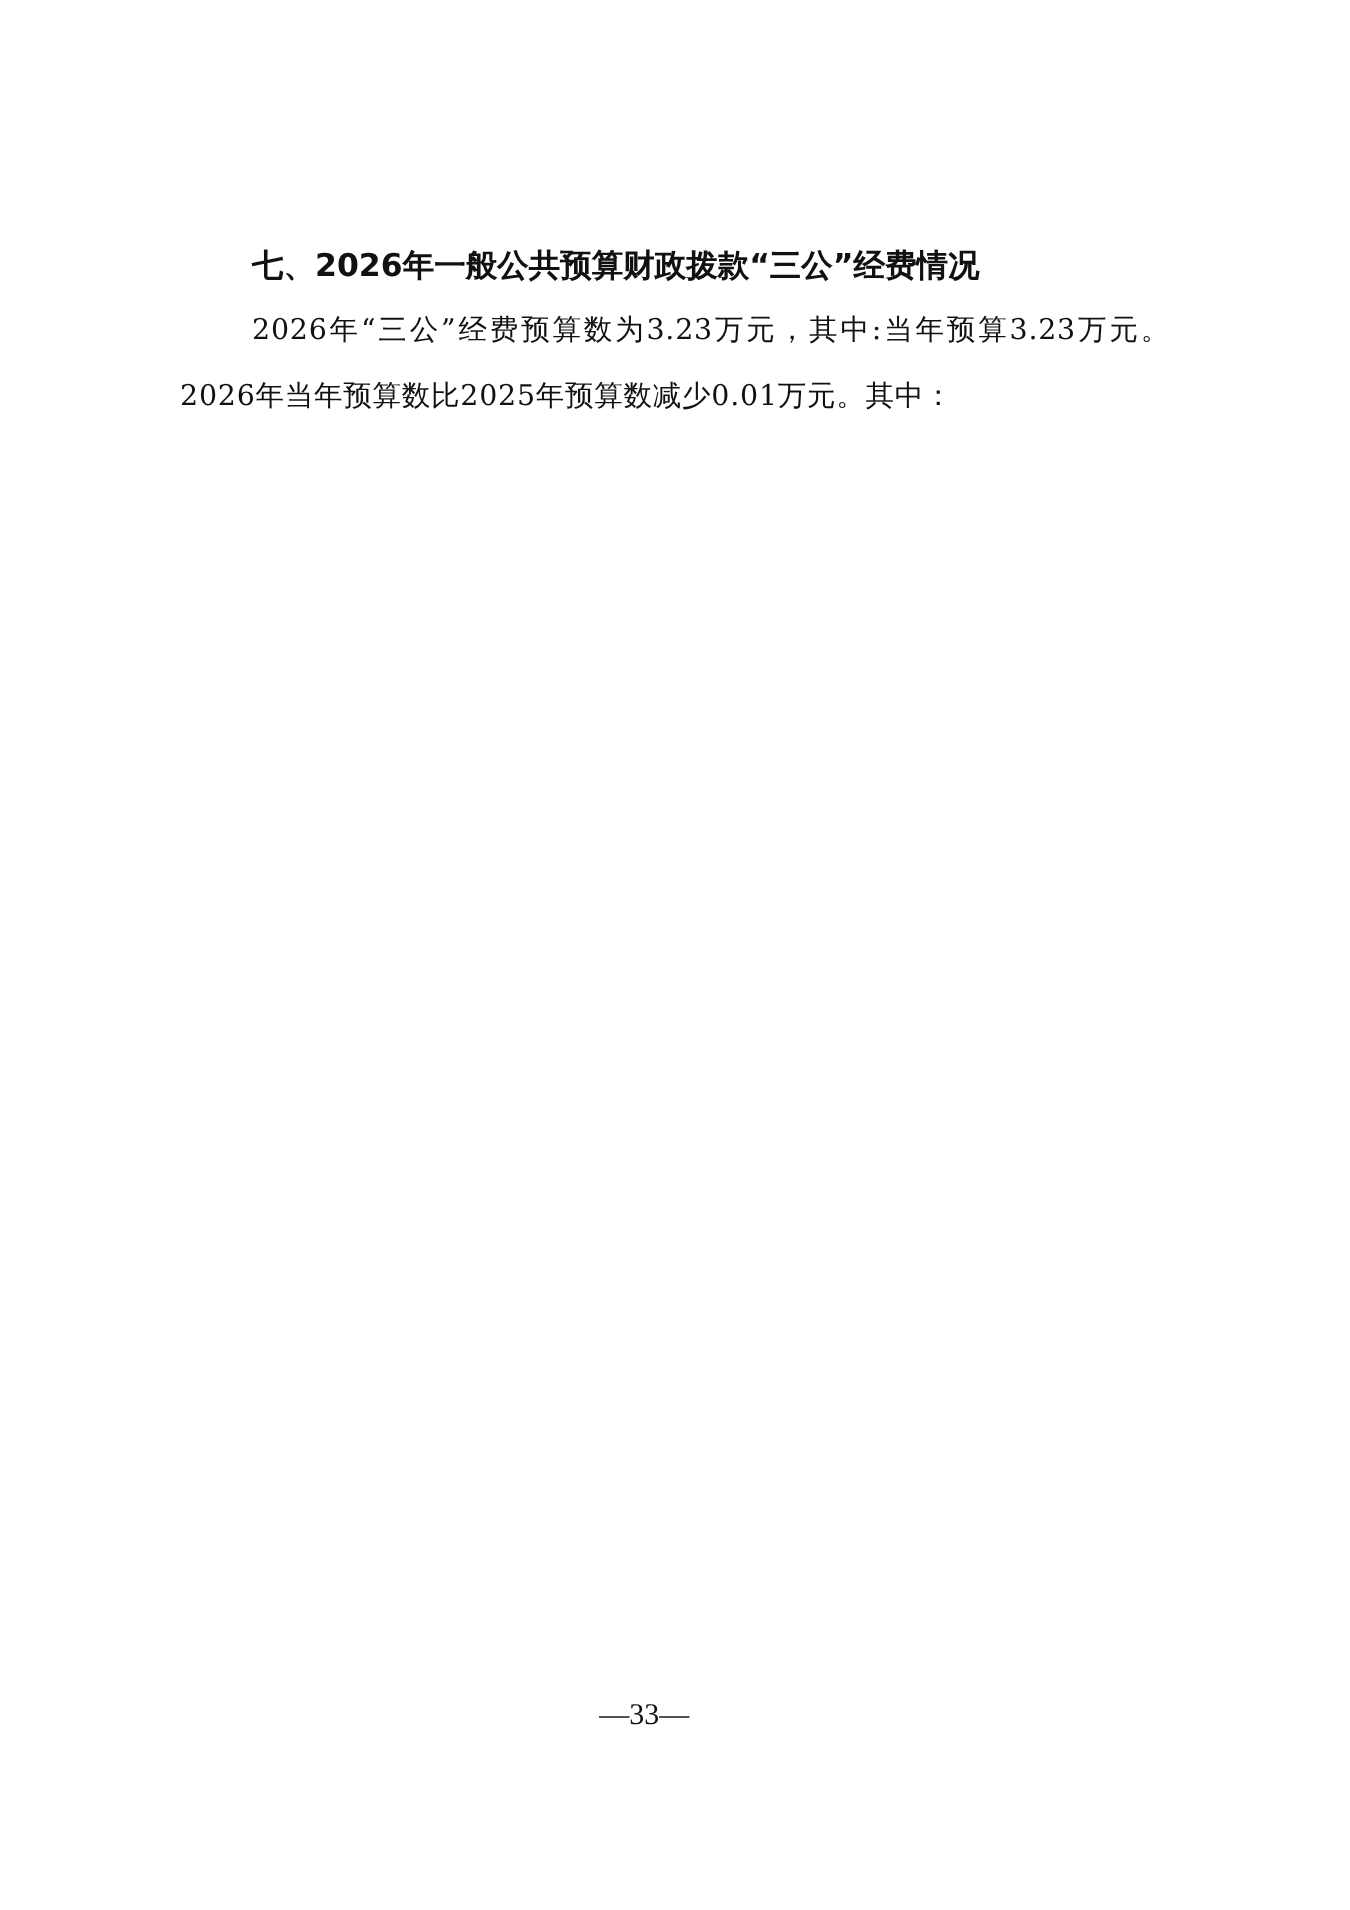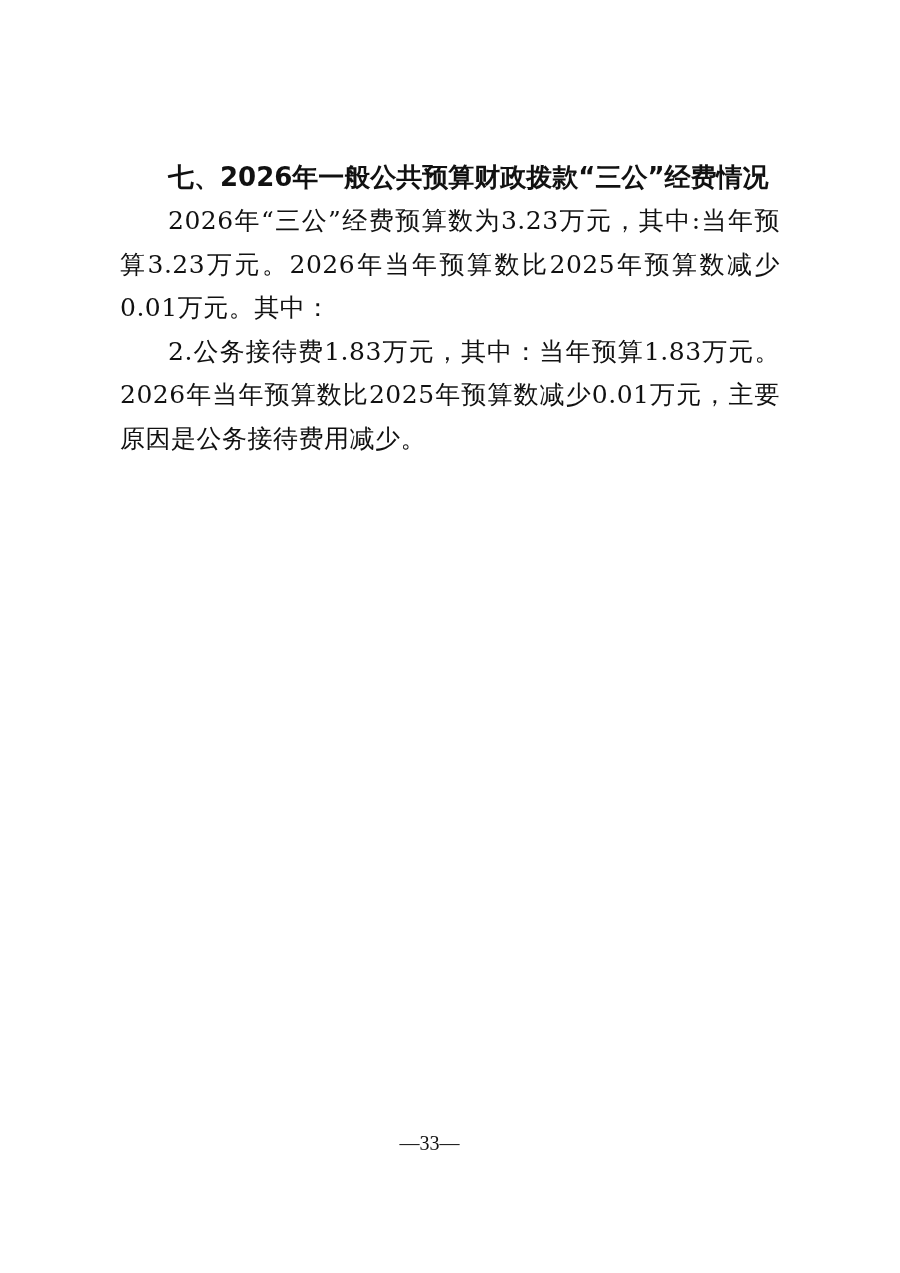--- a/index.html
+++ b/index.html
@@ -17,29 +17,29 @@
     }
     .page {
       position: absolute;
       left: 120px;
       top: 156px;
       width: 660px;
     }
     .heading {
       font-family: "DejaVu Sans", "Liberation Sans", sans-serif;
       font-weight: bold;
-      font-size: 26px;
+      font-size: 21px;
       line-height: 43px;
       margin: 0;
       padding-left: 48px;
       letter-spacing: 0px;
       white-space: nowrap;
     }
     .para {
-      font-size: 25px;
+      font-size: 19px;
       line-height: 43.5px;
       margin: 0;
       text-indent: 48px;
       text-align: justify;
       letter-spacing: 0.5px;
     }
     .page-number {
       position: absolute;
       left: 0;
       width: 859px;
@@ -49,16 +49,15 @@
       font-size: 20px;
       line-height: 24px;
     }
   </style>
 </head>
 <body>
 
 <div class="page">
   <h2 class="heading">七、2026年一般公共预算财政拨款“三公”经费情况</h2>
   <p class="para">2026年“三公”经费预算数为3.23万元，其中:当年预算3.23万元。2026年当年预算数比2025年预算数减少0.01万元。其中：</p>
-  <p class="para">2.公务接待费1.83万元，其中：当年预算1.83万元。2026年当年预算数比2025年预算数减少0.01万元，主要原因是公务接待费用减少。</p>
 </div>
 
 <div class="page-number">—33—</div>
 
 </body></html>

